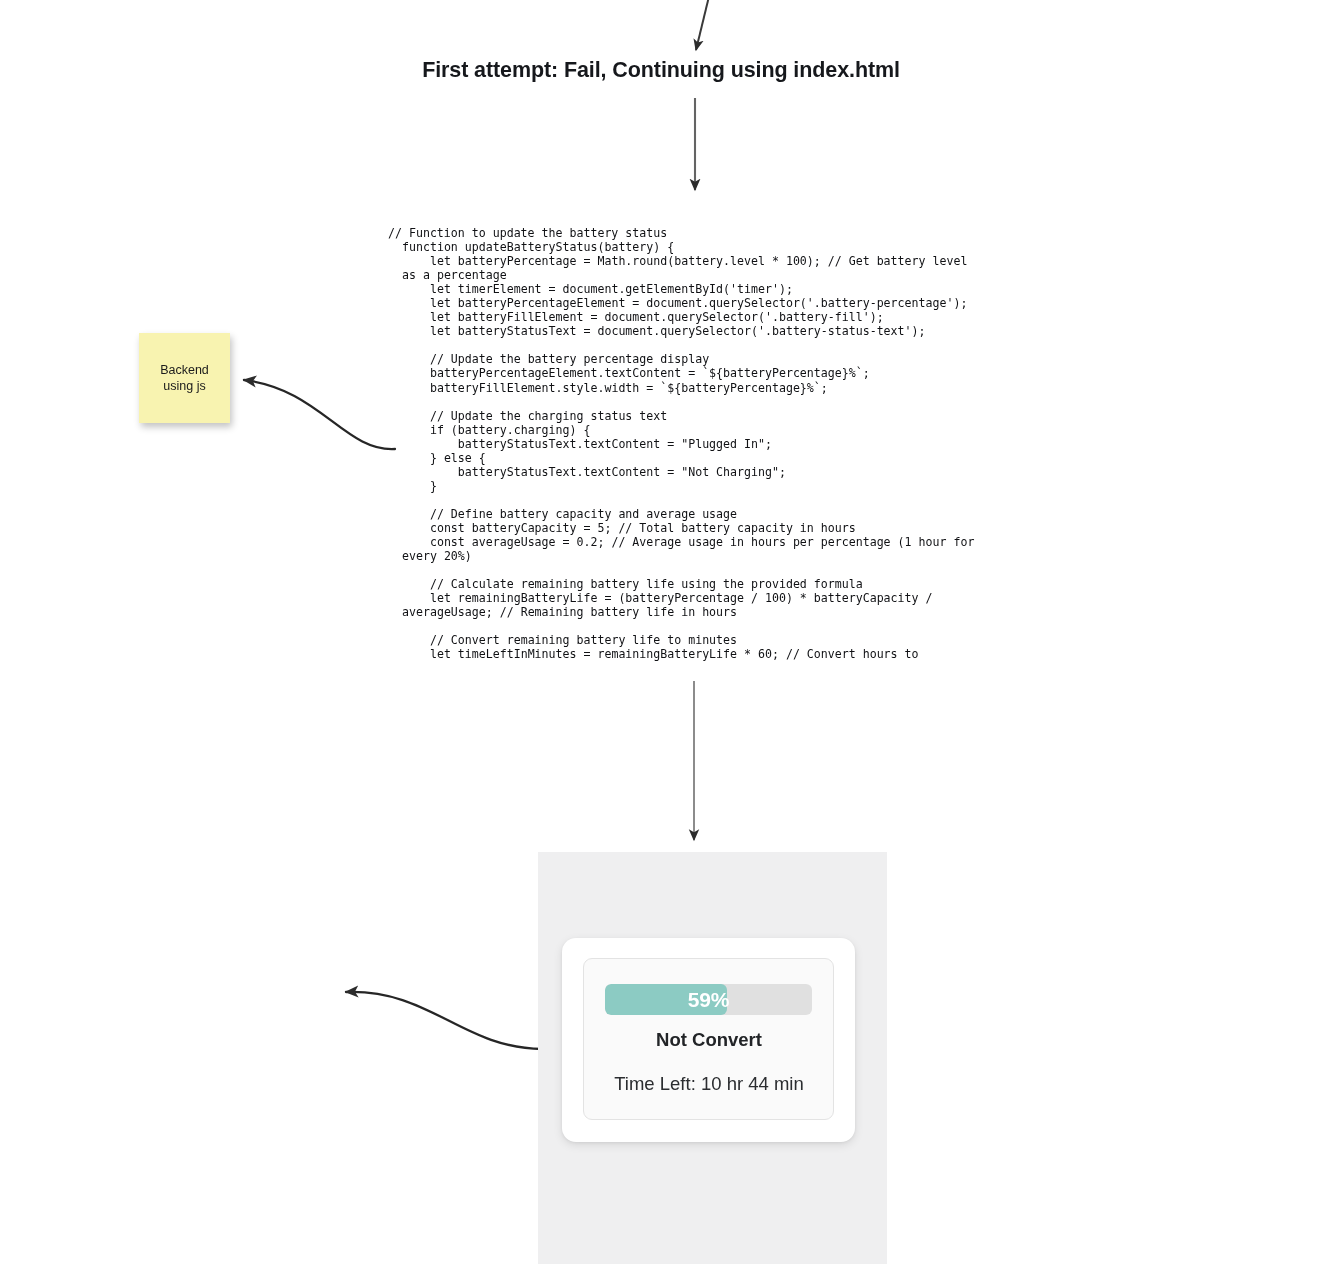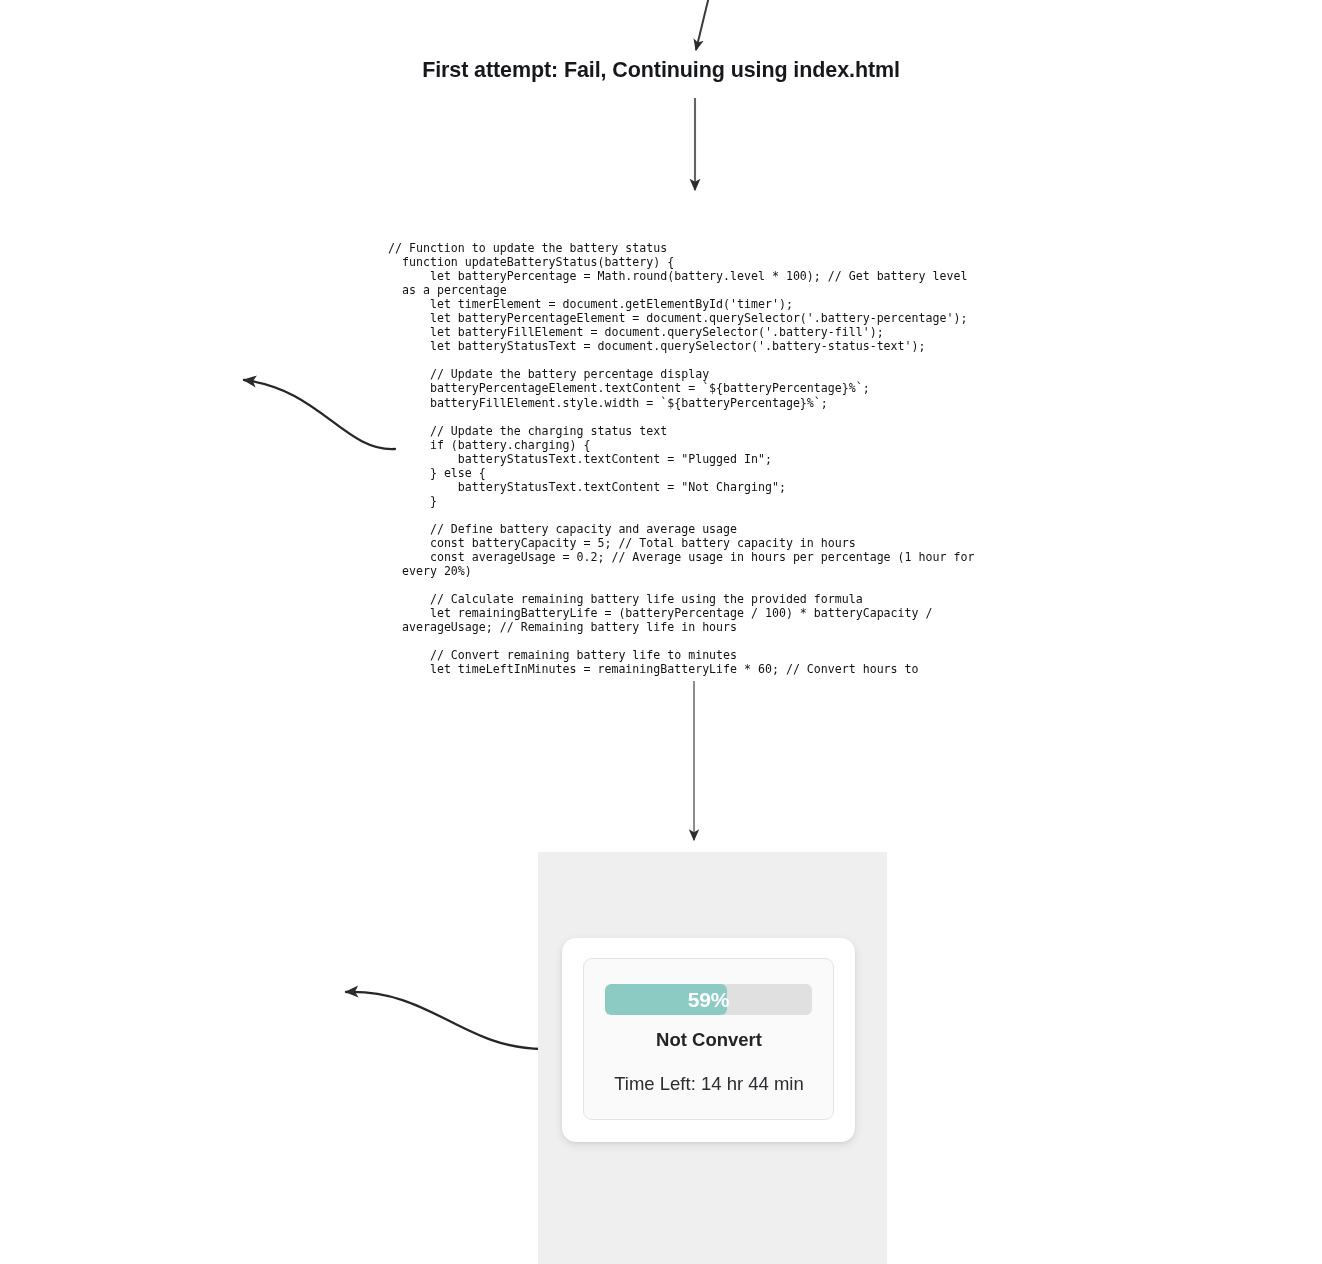--- a/index.html
+++ b/index.html
@@ -44,21 +44,20 @@
   }
 
   
   #code-block {
     position: absolute;
     left: 388px;
     top: 226px;
     width: 600px;
     height: 452px;
     overflow: hidden;
-    margin-top: 15px;
   }
   #code-text {
     font-family: "DejaVu Sans Mono", "Liberation Mono", monospace;
     font-size: 11.6px;
     line-height: 14.05px;
     color: #101114;
     white-space: pre-wrap;
     word-break: normal;
     margin: 0;
     padding: 0;
@@ -225,31 +224,35 @@
     const batteryCapacity = 5; // Total battery capacity in hours
     const averageUsage = 0.2; // Average usage in hours per percentage (1 hour for every 20%)
 
     // Calculate remaining battery life using the provided formula
     let remainingBatteryLife = (batteryPercentage / 100) * batteryCapacity / averageUsage; // Remaining battery life in hours
 
     // Convert remaining battery life to minutes
     let timeLeftInMinutes = remainingBatteryLife * 60; // Convert hours to</pre>
   </div>
 
+  <div id="sticky-backend" class="sticky" style="background: rgb(248, 243, 176);">
+    <span style="white-space:pre-line;">Backend
+using js</span>
+  </div>
 
 
   <div id="app-screenshot" style="background: rgb(239, 239, 240);">
     <div id="battery-card">
       <div id="battery-inner">
 
         <div id="battery-bar" style="background: rgb(224, 224, 224);">
           <div id="battery-fill" style="width: 59%; background: rgb(140, 203, 195);"></div>
         </div>
         <div id="battery-percent" style="left:21px;top:25px;">59%</div>
 
         <div id="battery-status">Not Convert</div>
 
-        <div id="battery-time">Time Left: 14 hr 44 min</div>
+        <div id="battery-time">Time Left: 10 hr 44 min</div>
       </div>
     </div>
   </div>
 
 </div>
 
 </body></html>

